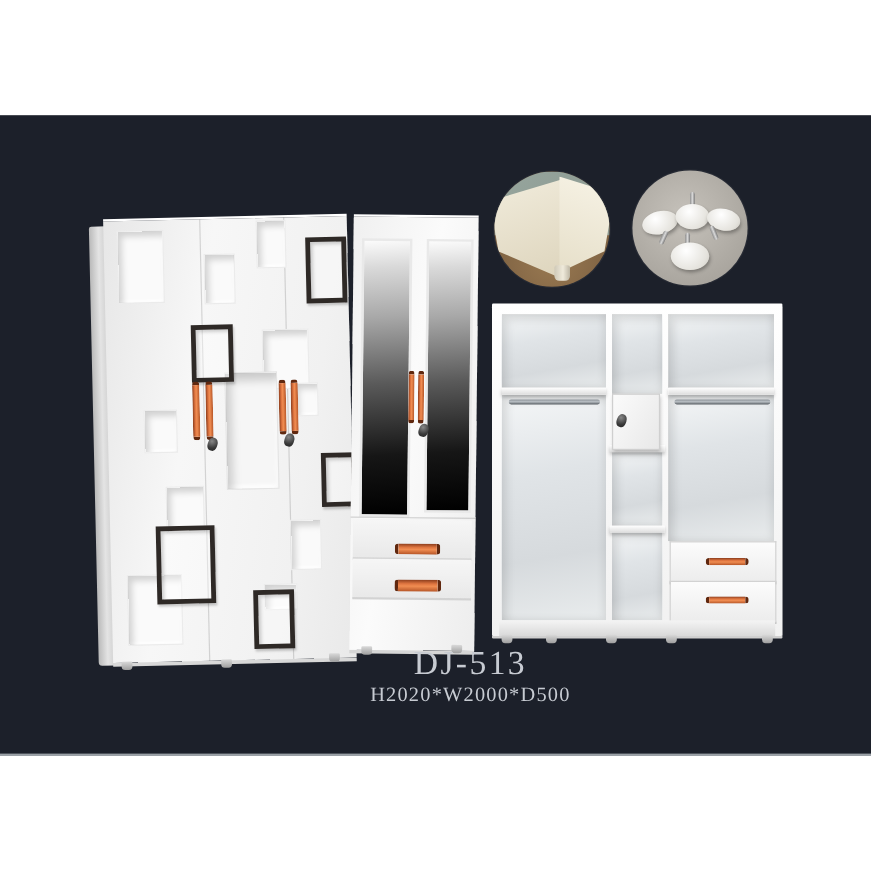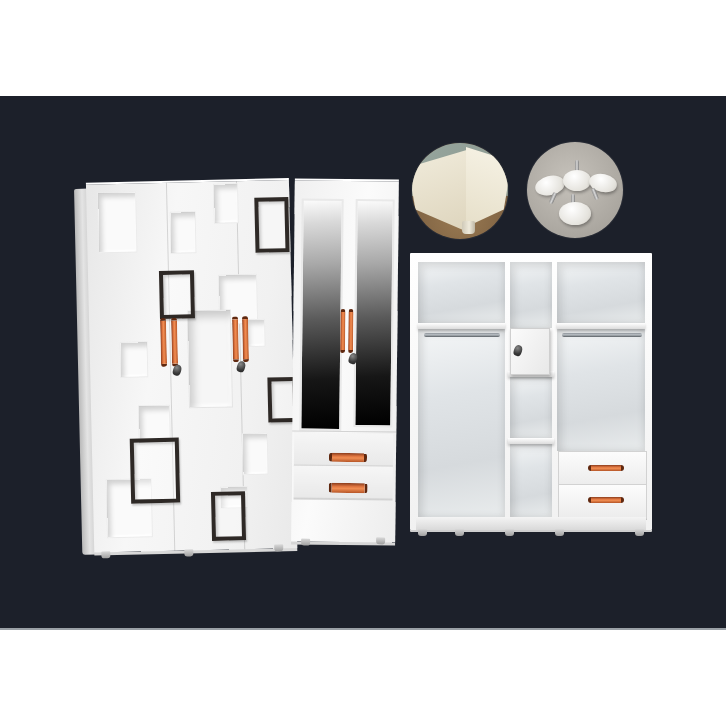--- a/index.html
+++ b/index.html
@@ -185,15 +185,19 @@
       <div class="glide" style="left:8px;top:34px;width:30px;height:19px;transform:rotate(-14deg)"></div>
       <div class="stud" style="left:24px;top:50px;transform:rotate(24deg)"></div>
       <div class="stud" style="left:48px;top:18px;"></div>
       <div class="glide" style="left:36px;top:28px;width:28px;height:21px"></div>
       <div class="glide" style="left:62px;top:32px;width:28px;height:18px;transform:rotate(12deg)"></div>
       <div class="stud" style="left:66px;top:46px;transform:rotate(-22deg)"></div>
       <div class="stud" style="left:44px;top:52px;"></div>
       <div class="glide" style="left:32px;top:60px;width:32px;height:23px"></div>
     </div>
 
+    <div id="caption">
+      <div id="caption-model">DJ-513</div>
+      <div id="caption-dimensions">H2020*W2000*D500</div>
+    </div>
 
   </div>
 </div>
 
 </body></html>

